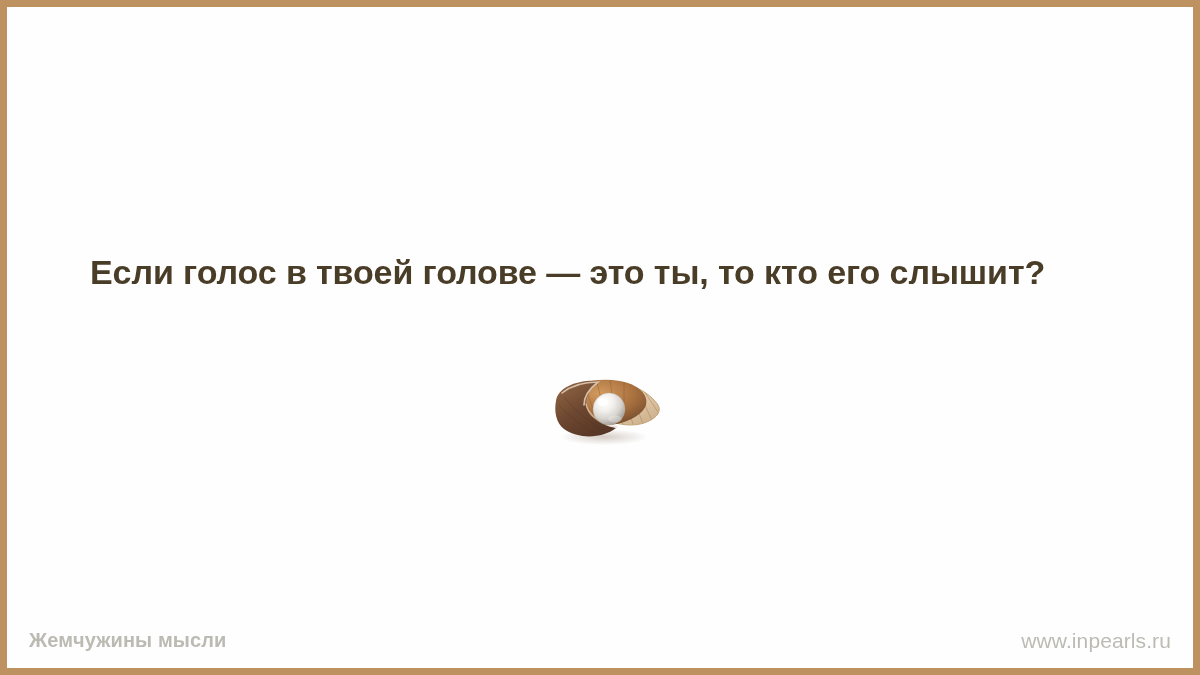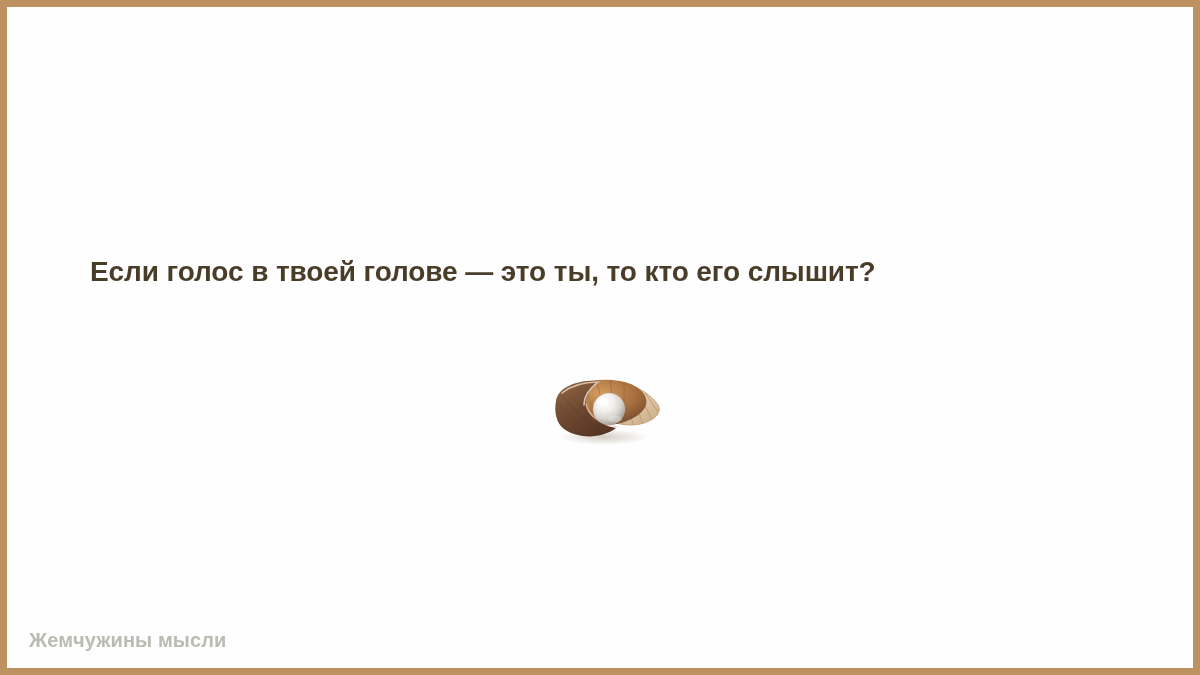--- a/index.html
+++ b/index.html
@@ -21,21 +21,21 @@
   }
 
   
   .quote {
     position: absolute;
     left: 83px;
     top: 243px;
     width: 1040px;
     margin: 0;
     font-family: "Liberation Sans", "DejaVu Sans", sans-serif;
-    font-size: 28px;
+    font-size: 34px;
     font-weight: bold;
     line-height: 44px;
     letter-spacing: -0.1px;
     color: #4a3d28;
     text-align: left;
     white-space: pre-wrap;
   }
 
   
   .shell-wrap {
@@ -154,14 +154,15 @@
         <circle cx="67" cy="38" r="16" fill="url(#gPearl)"></circle>
         <ellipse cx="61" cy="31" rx="5.5" ry="4" fill="#ffffff" opacity="0.9"></ellipse>
         <ellipse cx="73" cy="48" rx="7" ry="3.5" fill="#ffffff" opacity="0.28"></ellipse>
         <circle cx="67" cy="38" r="16" fill="none" stroke="#b8b2aa" stroke-width="0.6" opacity="0.6"></circle>
       </g>
     </svg>
   </div>
 
   <div class="footer-brand">Жемчужины мысли</div>
 
+  <a class="footer-url" href="#">www.inpearls.ru</a>
 
 </div>
 
 </body></html>

